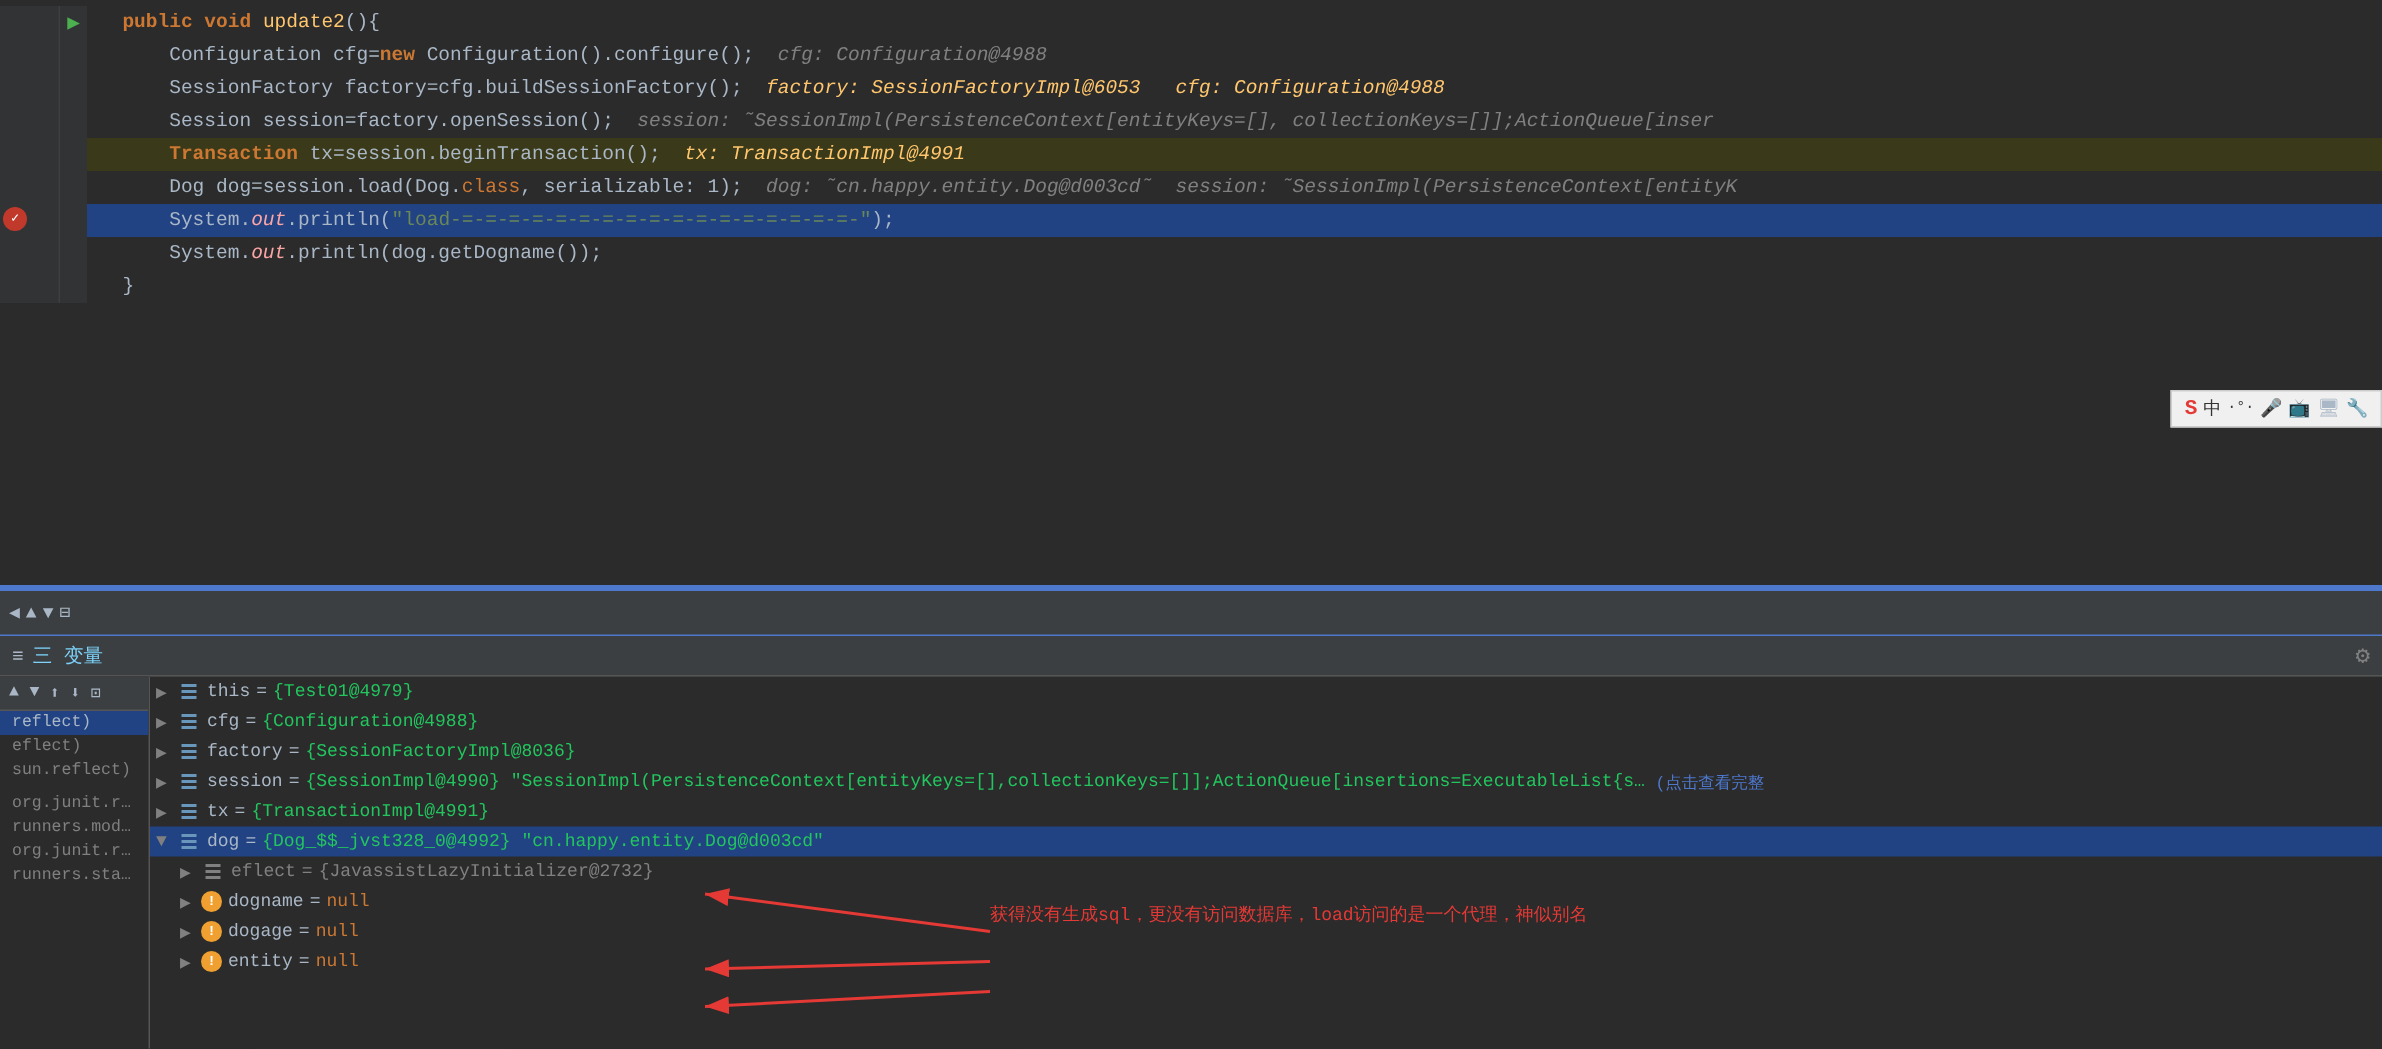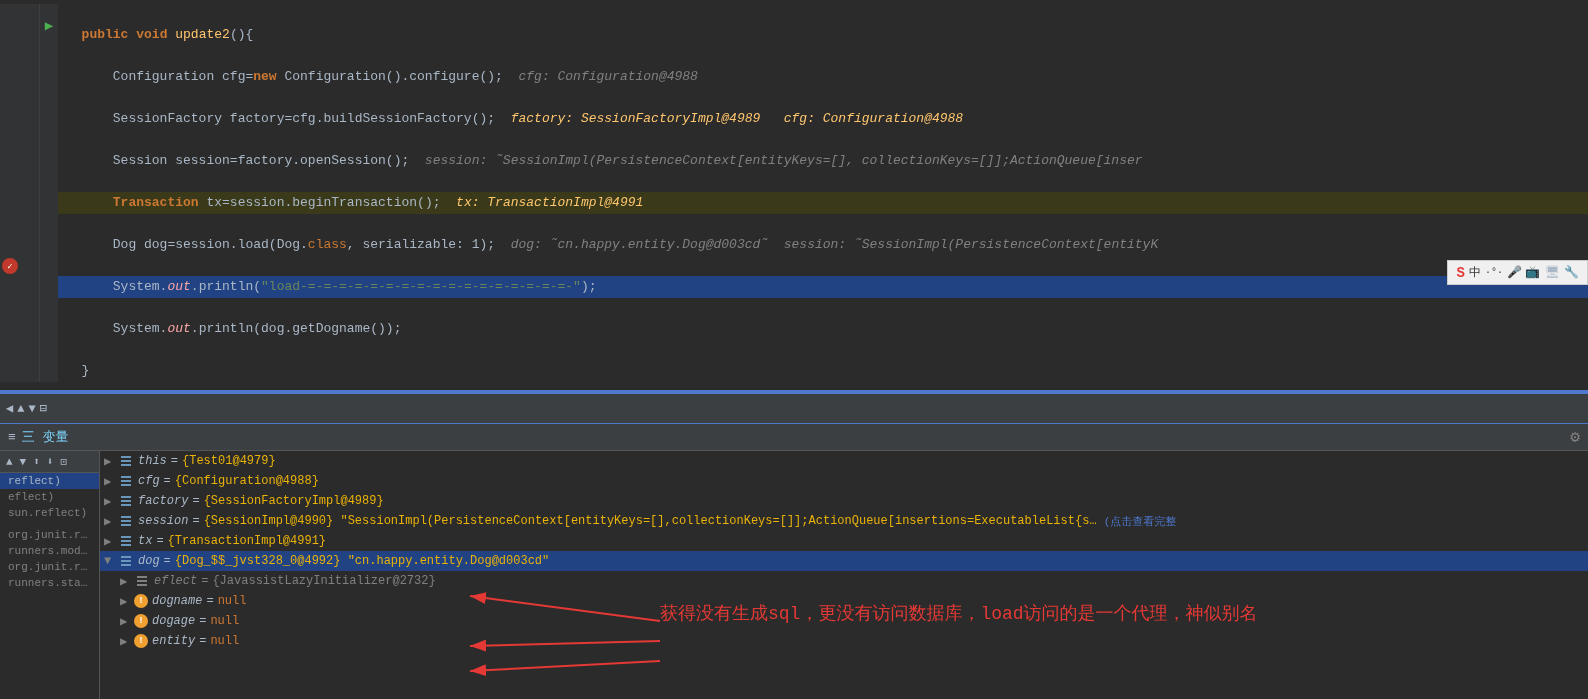--- a/index.html
+++ b/index.html
@@ -29,21 +29,20 @@
       user-select: none;
       border-right: 1px solid #3d3f41;
     }
 
     .line-content {
       flex: 1;
       padding: 1px 8px;
       white-space: pre;
       font-size: 13px;
       line-height: 20px;
-      margin-top: 20px;
     }
 
     .line-content.highlighted {
       background: #214283;
     }
 
     .line-content.yellow-highlight {
       background: #3a3a1a;
     }
 
@@ -125,23 +124,23 @@
       flex-direction: column;
       gap: 2px;
     }
 
     .var-icon-line {
       width: 10px;
       height: 2px;
       background: #6897bb;
     }
 
-    .var-name { color: #a9b7c6; font-style: italic; }
+    .var-name { color: #a9b7c6; }
     .var-eq { color: #a9b7c6; margin: 0 4px; }
-    .var-val-obj { color: #eab308; }
+    .var-val-obj { color: #22c55e; }
     .var-val-null { color: #cc7832; }
 
     .var-warning {
       width: 14px;
       height: 14px;
       background: #f0a030;
       border-radius: 50%;
       display: inline-flex;
       align-items: center;
       justify-content: center;
@@ -216,21 +215,21 @@
 
       <div class="line">
         <div class="line-gutter"></div>
         <div class="line-marker-icon"></div>
         <div class="line-content">      Configuration cfg=<span class="kw">new</span> Configuration().configure();  <span class="comment">cfg: Configuration@4988</span></div>
       </div>
 
       <div class="line">
         <div class="line-gutter"></div>
         <div class="line-marker-icon"></div>
-        <div class="line-content">      SessionFactory factory=cfg.buildSessionFactory();  <span class="italic-orange">factory: SessionFactoryImpl@4989   cfg: Configuration@4988</span></div>
+        <div class="line-content">      SessionFactory factory=cfg.buildSessionFactory();  <span class="italic-orange">factory: SessionFactoryImpl@6053   cfg: Configuration@4988</span></div>
       </div>
 
       <div class="line">
         <div class="line-gutter"></div>
         <div class="line-marker-icon"></div>
         <div class="line-content">      Session session=factory.openSession();  <span class="comment">session: ˜SessionImpl(PersistenceContext[entityKeys=[], collectionKeys=[]];ActionQueue[inser</span></div>
       </div>
 
       <div class="line">
         <div class="line-gutter"></div>
@@ -352,21 +351,21 @@
             <span class="var-expand">▶</span>
             <span class="var-icon">
               <div class="var-icon-lines">
                 <div class="var-icon-line"></div>
                 <div class="var-icon-line"></div>
                 <div class="var-icon-line"></div>
               </div>
             </span>
             <span class="var-name">factory</span>
             <span class="var-eq">=</span>
-            <span class="var-val-obj">{SessionFactoryImpl@4989}</span>
+            <span class="var-val-obj">{SessionFactoryImpl@8036}</span>
           </div>
 
           <div class="var-item">
             <span class="var-expand">▶</span>
             <span class="var-icon">
               <div class="var-icon-lines">
                 <div class="var-icon-line"></div>
                 <div class="var-icon-line"></div>
                 <div class="var-icon-line"></div>
               </div>
@@ -454,20 +453,20 @@
                 <polygon points="0 0, 8 3, 0 6" fill="#e53935"></polygon>
               </marker>
             </defs>
 
             <line x1="200" y1="30" x2="10" y2="5" stroke="#e53935" stroke-width="2" marker-end="url(#arrowhead)"></line>
 
             <line x1="200" y1="50" x2="10" y2="55" stroke="#e53935" stroke-width="2" marker-end="url(#arrowhead)"></line>
 
             <line x1="200" y1="70" x2="10" y2="80" stroke="#e53935" stroke-width="2" marker-end="url(#arrowhead)"></line>
           </svg>
-          <div style="position:absolute; top:10px; left:200px; color:#e53935; font-size:18px; white-space:nowrap;">获得没有生成sql，更没有访问数据库，load访问的是一个代理，神似别名</div>
+          <div style="position:absolute; top:10px; left:200px; color:#e53935; font-size:12px; white-space:nowrap;">获得没有生成sql，更没有访问数据库，load访问的是一个代理，神似别名</div>
         </div>
 
       </div>
     </div>
   </div>
 
 </div>
 
 </body></html>

